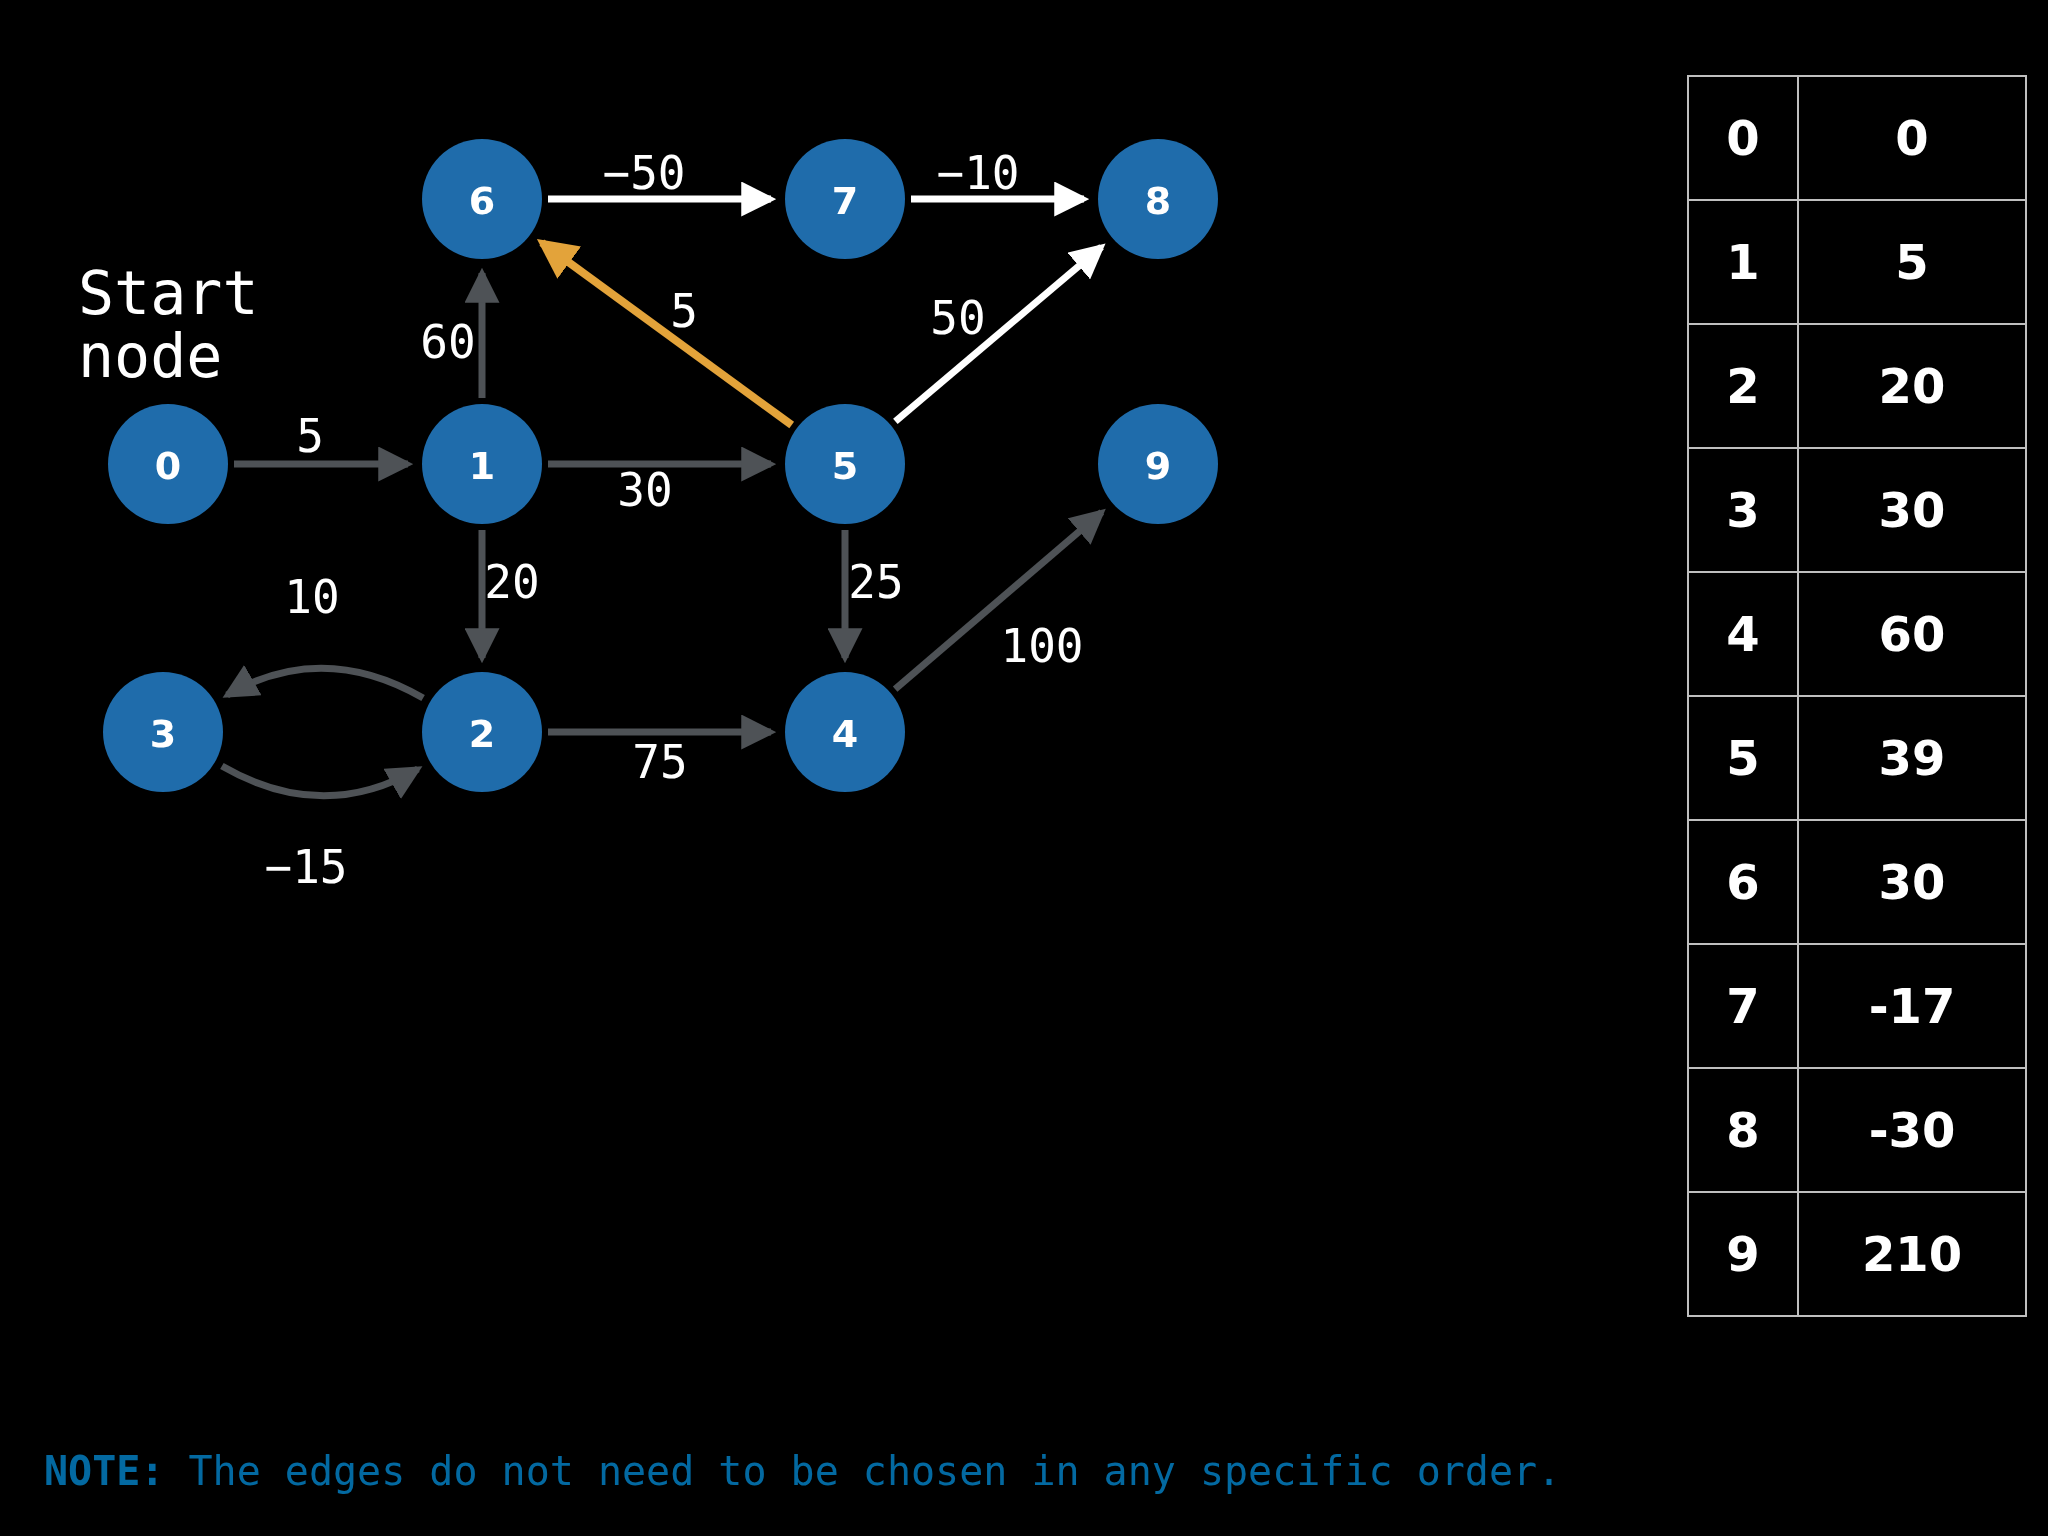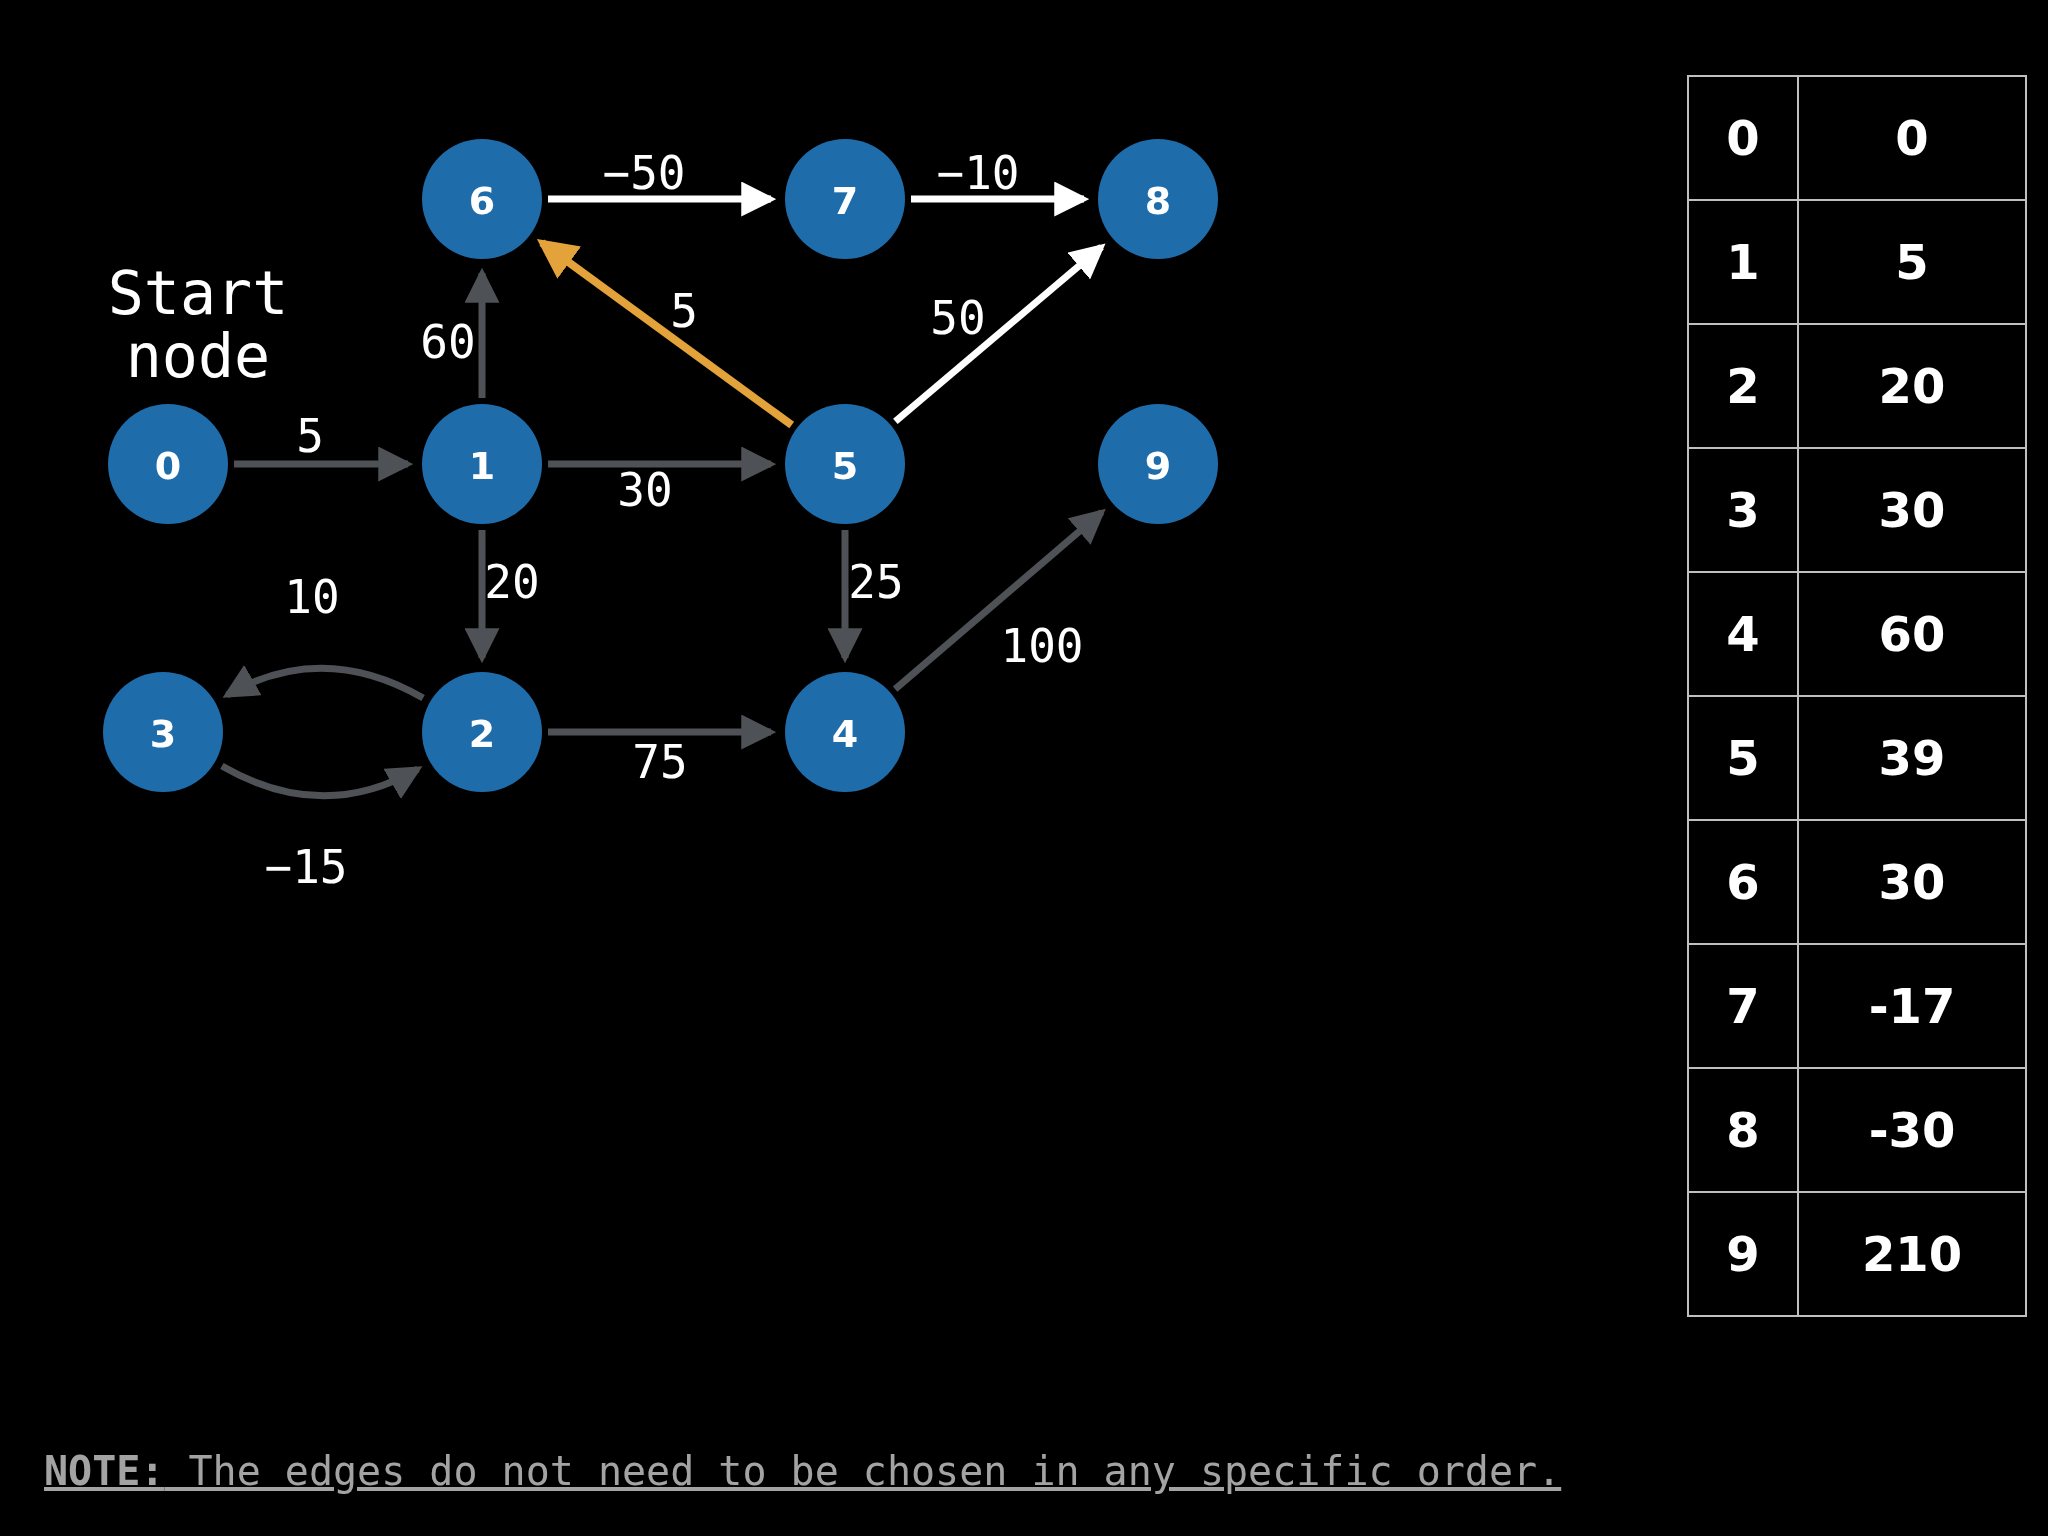--- a/index.html
+++ b/index.html
@@ -54,21 +54,20 @@
     font-size: 46px;
     text-anchor: middle;
     dominant-baseline: central;
   }
   .start-label {
     position: absolute;
     color: #ffffff;
     font-family: "DejaVu Sans Mono", monospace;
     font-size: 60px;
     line-height: 1.05;
-    text-align: center;
     white-space: pre-line;
   }
   
   #dist-table {
     position: absolute;
     left: 1687px;
     top: 75px;
     width: 334px;
     height: 1222px;
     border-collapse: collapse;
@@ -86,25 +85,24 @@
     height: 122px;
     background: #000000;
   }
   #dist-table td.col-key { width: 108px; }
   #dist-table td.col-val { width: 226px; }
 
   #note-bar {
     position: absolute;
     left: 44px;
     top: 1448px;
-    color: #a3a3a3;
+    color: #0369a1;
     font-family: "DejaVu Sans Mono", monospace;
     font-size: 40px;
     white-space: nowrap;
-    text-decoration: underline;
   }
   #note-bar .note-prefix {
     font-weight: bold;
   }
 </style>
 </head>
 <body>
 
 <div id="root">
 

